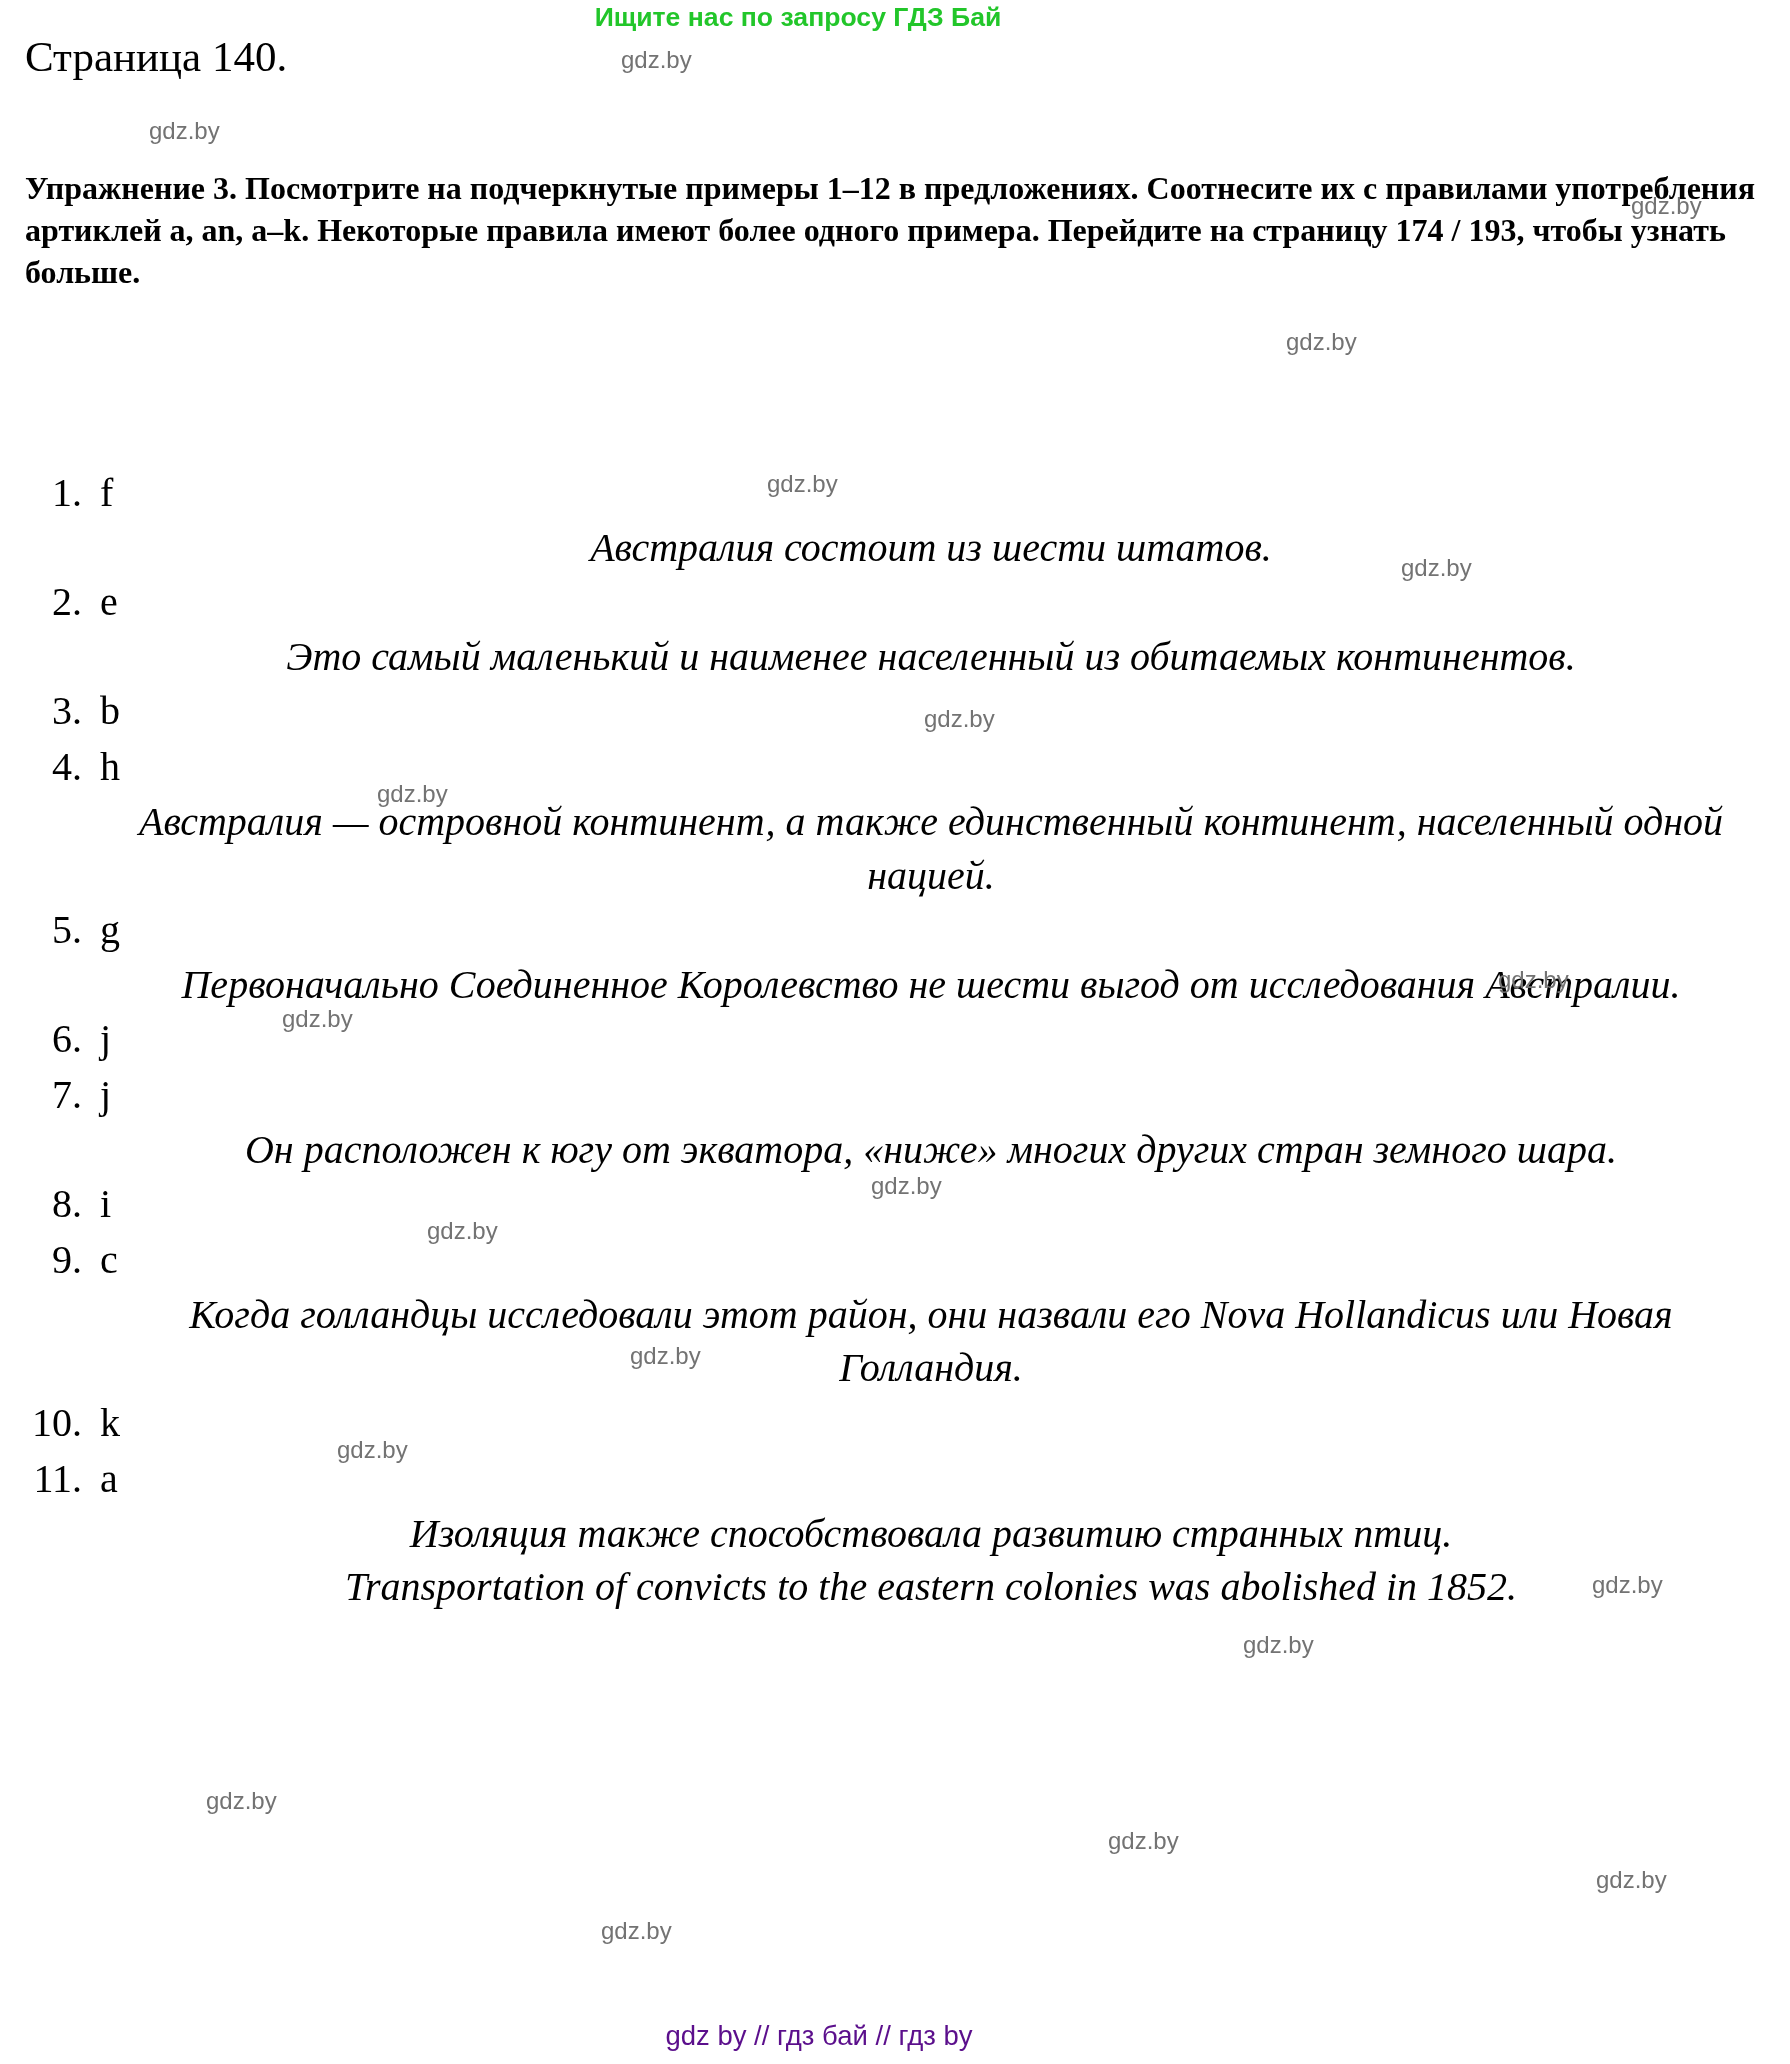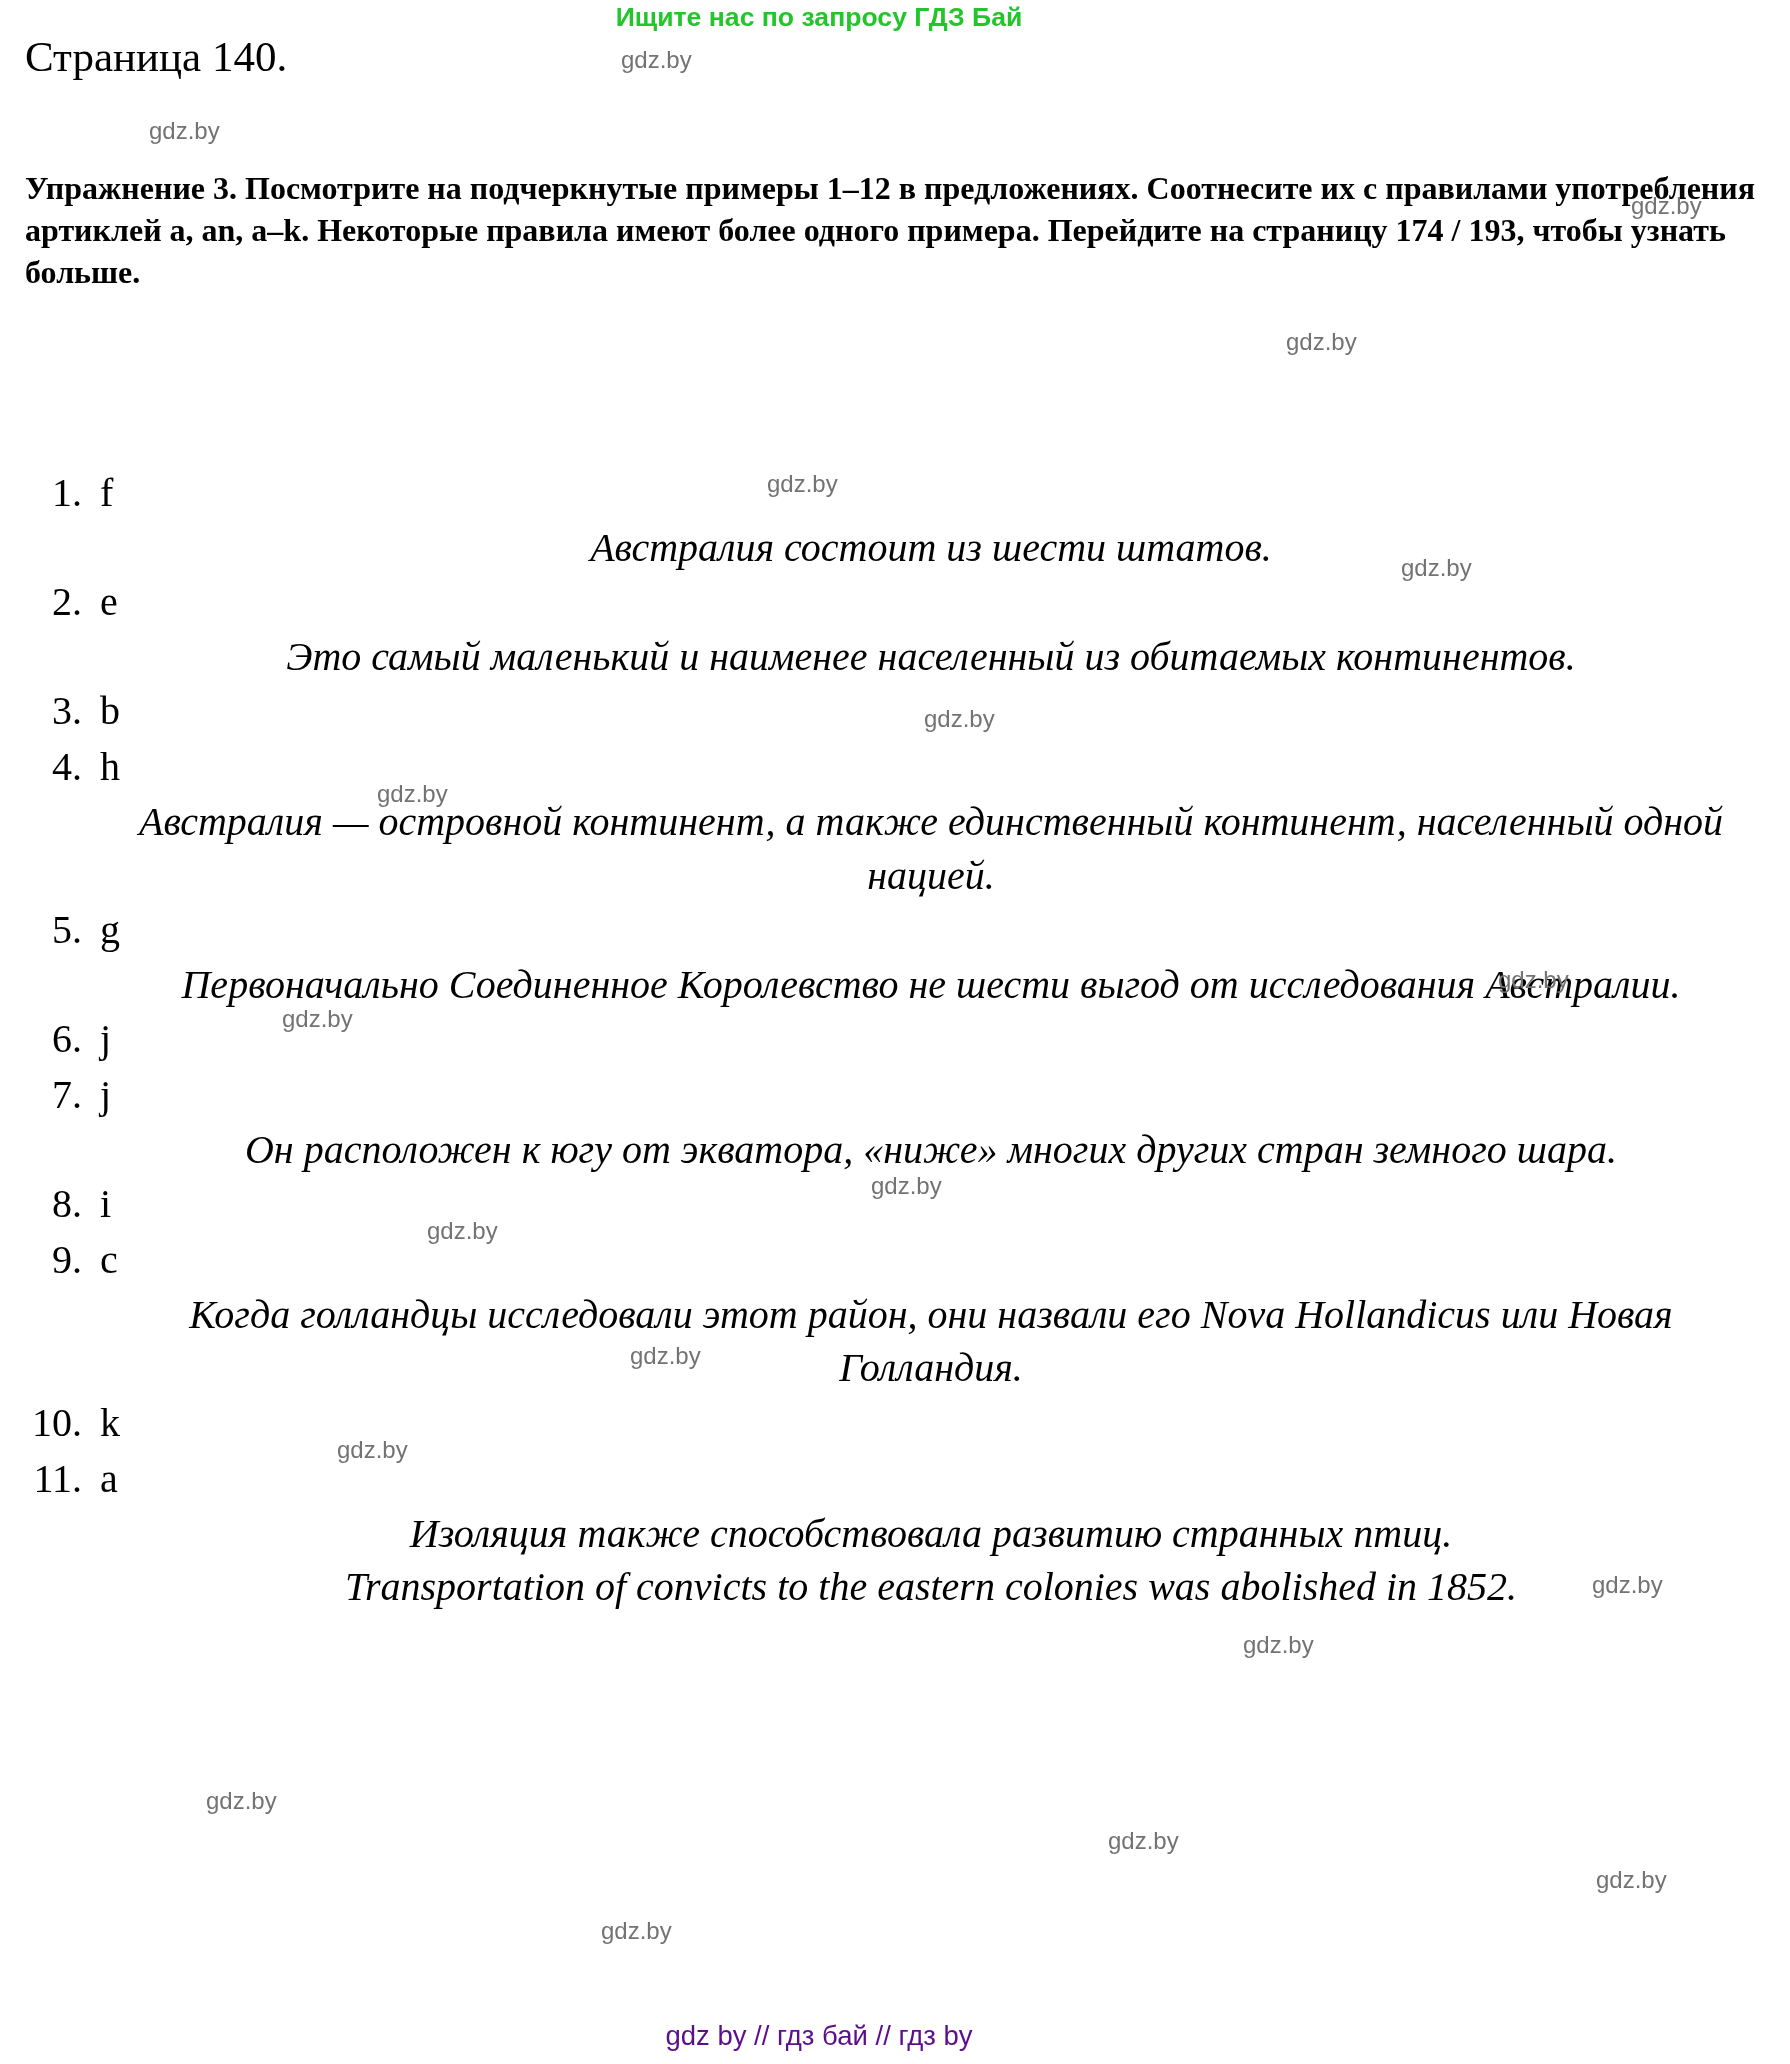--- a/index.html
+++ b/index.html
@@ -33,21 +33,20 @@
     top: 1.8px;
     left: 0;
     width: 1596px;
     text-align: center;
     font-family: "Liberation Sans", "DejaVu Sans", sans-serif;
     font-size: 26.6px;
     font-weight: 700;
     color: #22c62a;
     white-space: nowrap;
     z-index: 6;
-    padding-left: 21px;
   }
 
   
   .footer {
     position: absolute;
     top: 2020px;
     left: 0;
     width: 1638px;
     text-align: center;
     font-family: "Liberation Sans", "DejaVu Sans", sans-serif;

